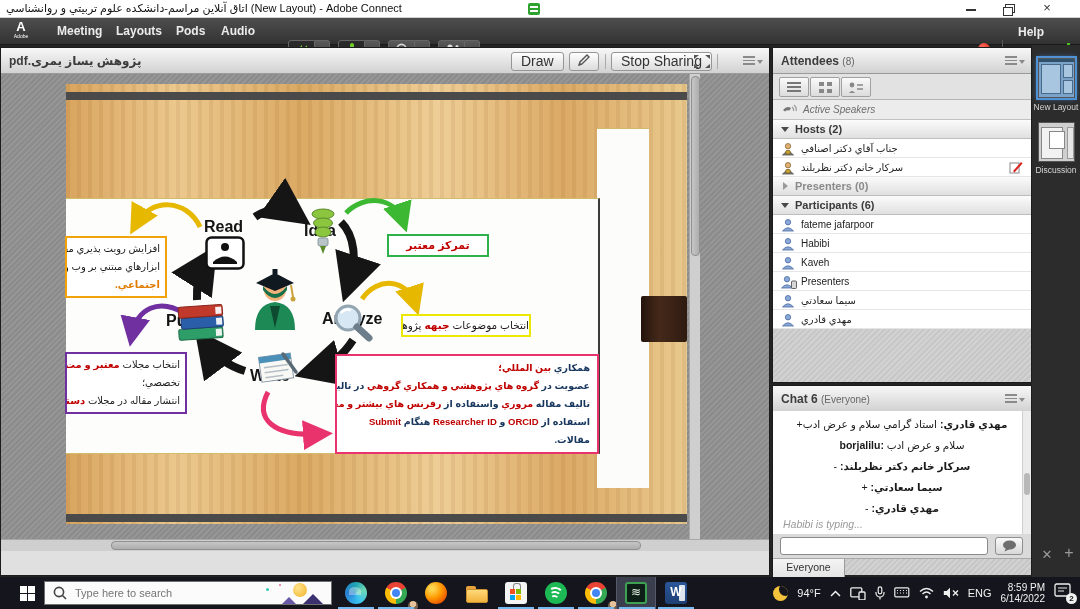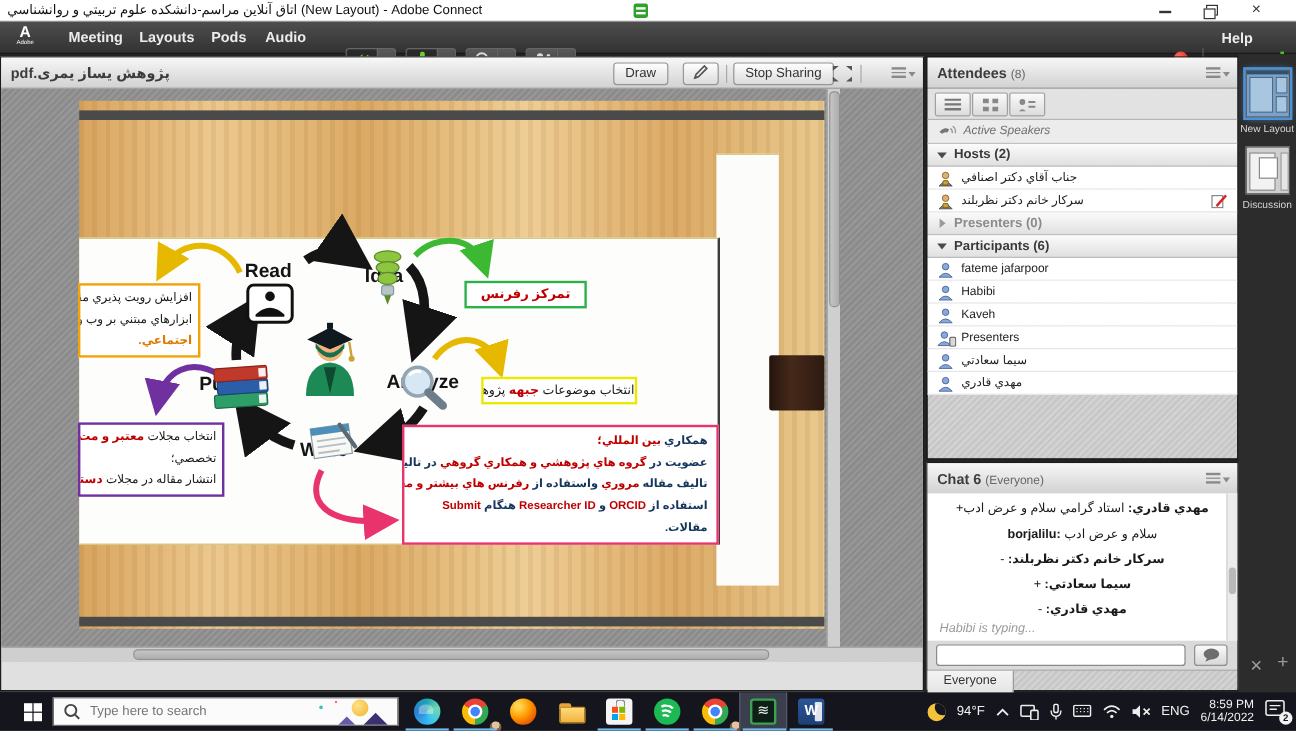--- a/index.html
+++ b/index.html
@@ -43,21 +43,21 @@
   .pod { position:absolute; background:#e0e0e0; border:1px solid #1c1c1c; }
   .pod-header { position:absolute; left:0; top:0; right:0; height:26px; background:linear-gradient(#f7f7f7,#d2d2d2); border-bottom:1px solid #9a9a9a; }
   .pod-title { position:absolute; left:8px; top:6px; font-size:12px; font-weight:bold; color:#3c3c3c; white-space:nowrap; }
   .pod-title small { font-weight:normal; color:#666; font-size:10px; }
   .pod-menu { position:absolute; right:6px; top:8px; width:20px; height:12px; }
   .pod-menu i { display:block; width:12px; height:1.5px; background:#8a8a8a; margin-bottom:2px; }
   .pod-menu::after { content:""; position:absolute; right:0; top:4px; border:3px solid transparent; border-top:4px solid #8a8a8a; }
 
   
   #share-pod { left:0; top:47px; width:770px; height:529px; }
-  .sp-btn { position:absolute; top:4px; height:19px; background:linear-gradient(#fefefe,#dcdcdc); border:1px solid #969696; border-radius:3px; font-size:11px; color:#333; text-align:center; line-height:17px; padding:0 9px; }
+  .sp-btn { position:absolute; top:4px; height:19px; background:linear-gradient(#fefefe,#dcdcdc); border:1px solid #969696; border-radius:3px; font-size:14px; color:#333; text-align:center; line-height:17px; padding:0 9px; }
   #sp-draw { left:510px; }
   #sp-pencil { left:568px; width:30px; padding:0; }
   #sp-sep1 { position:absolute; left:604px; top:6px; width:1px; height:15px; background:#aaa; }
   #sp-stop { left:610px; }
   #sp-expand { position:absolute; left:692px; top:6px; width:18px; height:15px; }
   #sp-sep2 { position:absolute; left:716px; top:6px; width:1px; height:15px; background:#aaa; }
   #sp-content { position:absolute; left:0; top:26px; width:768px; height:477px; background:repeating-linear-gradient(315deg,#8b8b8b 0 2px,#969696 2px 4px); overflow:hidden; }
 
   
   #wood-page { position:absolute; left:65px; top:10px; width:621px; height:440px;
@@ -415,21 +415,21 @@
             <p><span>افزايش رويت پذيري مقالات</span></p>
             <p><span>ابزارهاي مبتني بر وب و </span></p>
             <p><span class="c-o">اجتماعي.</span></p>
           </div>
         <div class="note-box" id="box-journals">
             <p><span>انتخاب مجلات </span><span class="c-r">معتبر و مت</span></p>
             <p><span>تخصصي؛</span></p>
             <p><span>انتشار مقاله در مجلات </span><span class="c-r">دسترسي</span></p>
           </div>
         <div class="note-box" id="box-focus">
-            <p><span class="c-r">تمركز رفرنس</span></p>
+            <p><span class="c-r">تمركز معتبر</span></p>
           </div>
         <div class="note-box" id="box-topics">
             <p><span>انتخاب موضوعات </span><span class="c-r">جبهه</span><span> پژوهش</span></p>
           </div>
         <div class="note-box" id="box-collab">
             <p><span>همكاري </span><span class="c-r">بين المللي؛</span></p>
             <p><span>عضويت در </span><span class="c-r">گروه هاي پژوهشي و همكاري گروهي</span><span> در تاليف مقاله؛</span></p>
             <p><span>تاليف مقاله </span><span class="c-r">مروري</span><span> واستفاده از </span><span class="c-r">رفرنس هاي بيشتر و معتبرتر؛</span></p>
             <p><span>استفاده از </span><span class="c-r">ORCID</span><span> و </span><span class="c-r">Researcher ID</span><span> هنگام </span><span class="c-r">Submit</span></p>
             <p><span>مقالات.</span></p>

